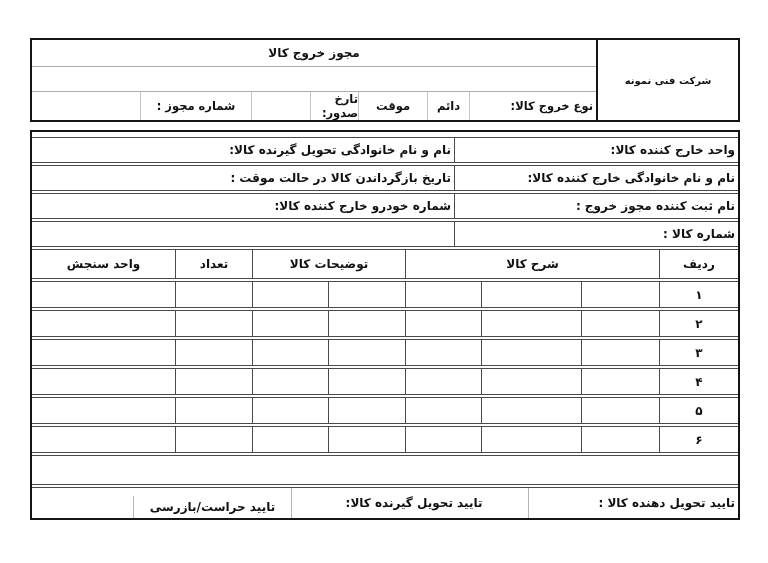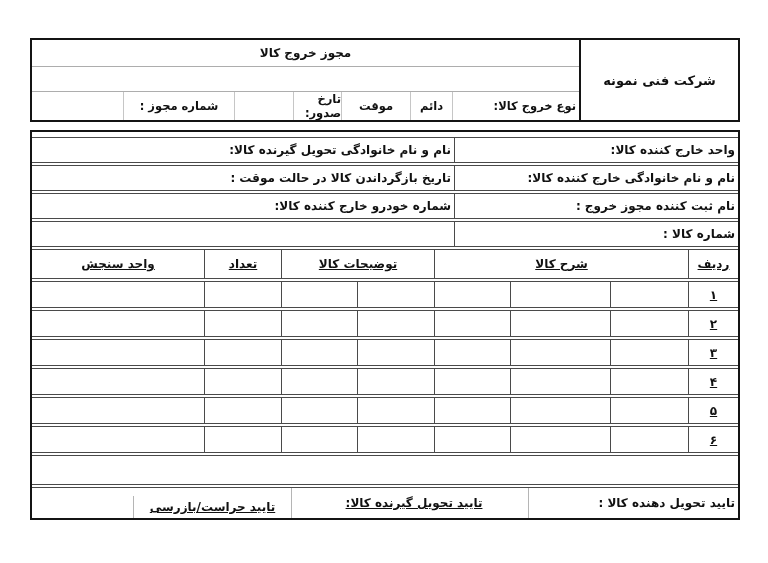--- a/index.html
+++ b/index.html
@@ -8,23 +8,23 @@
     position:relative; width:768px; height:563px; background:#ffffff;
     font-family:"DejaVu Sans", sans-serif; direction:rtl; color:#111;
     overflow:hidden;
   }
   
   .header-box {
     position:absolute; left:30px; top:38px; width:710px; height:84px;
     border:2px solid #141414; display:flex;
   }
   .company-cell {
-    width:159px; border-left:2px solid #141414;
+    width:142px; border-left:2px solid #141414;
     display:flex; align-items:center; justify-content:center;
-    font-weight:bold; font-size:13px;
+    font-weight:bold; font-size:10px;
   }
   .header-left { flex:1; display:flex; flex-direction:column; }
   .title-row {
     height:28px; border-bottom:1px solid #adadad;
     display:flex; align-items:center; justify-content:center;
     font-weight:bold; font-size:12px;
   }
   .blank-row { height:26px; border-bottom:1px solid #adadad; }
   .type-row { flex:1; display:flex; font-size:11.5px; font-weight:bold; }
   .type-cell {
@@ -42,28 +42,28 @@
   .frow {
     display:flex; align-items:stretch; font-size:12px; font-weight:bold;
     border-top:1px solid #4a4a4a; border-bottom:1px solid #4a4a4a;
     margin-bottom:2px; flex:0 0 auto;
   }
   .frow .cell {
     display:flex; align-items:center; border-left:1px solid #4a4a4a;
   }
   .frow .cell:last-child { border-left:none; }
   .cell.start { justify-content:flex-start; padding-right:3px; }
-  .cell.center { justify-content:center; text-align:center;text-decoration:underline; }
+  .cell.center { justify-content:center; text-align:center; }
   .info-row { height:26px; }
   .info-right { width:284px; }
   .info-left { flex:1; }
   
   .thead-row { height:30px; }
   .data-row { height:27px; }
-  .w-radif { width:50px; }
+  .w-radif { width:79px; }
   .w-desc  { width:254px; }
   .w-det   { width:153px; }
   .w-qty   { width:77px; }
   .w-unit  { flex:1; }
   .w-sh-a { width:78px; } .w-sh-b { width:100px; } .w-sh-c { width:76px; }
   .w-tz-a { width:77px; } .w-tz-b { width:76px; }
   .radif-num { font-size:12px; }
   
   .sign-band { height:30px; border-top:1px solid #4a4a4a; border-bottom:1px solid #4a4a4a; margin-bottom:2px; flex:0 0 auto; }
   .approval-row { flex:1; margin-bottom:0; border-bottom:none; }

